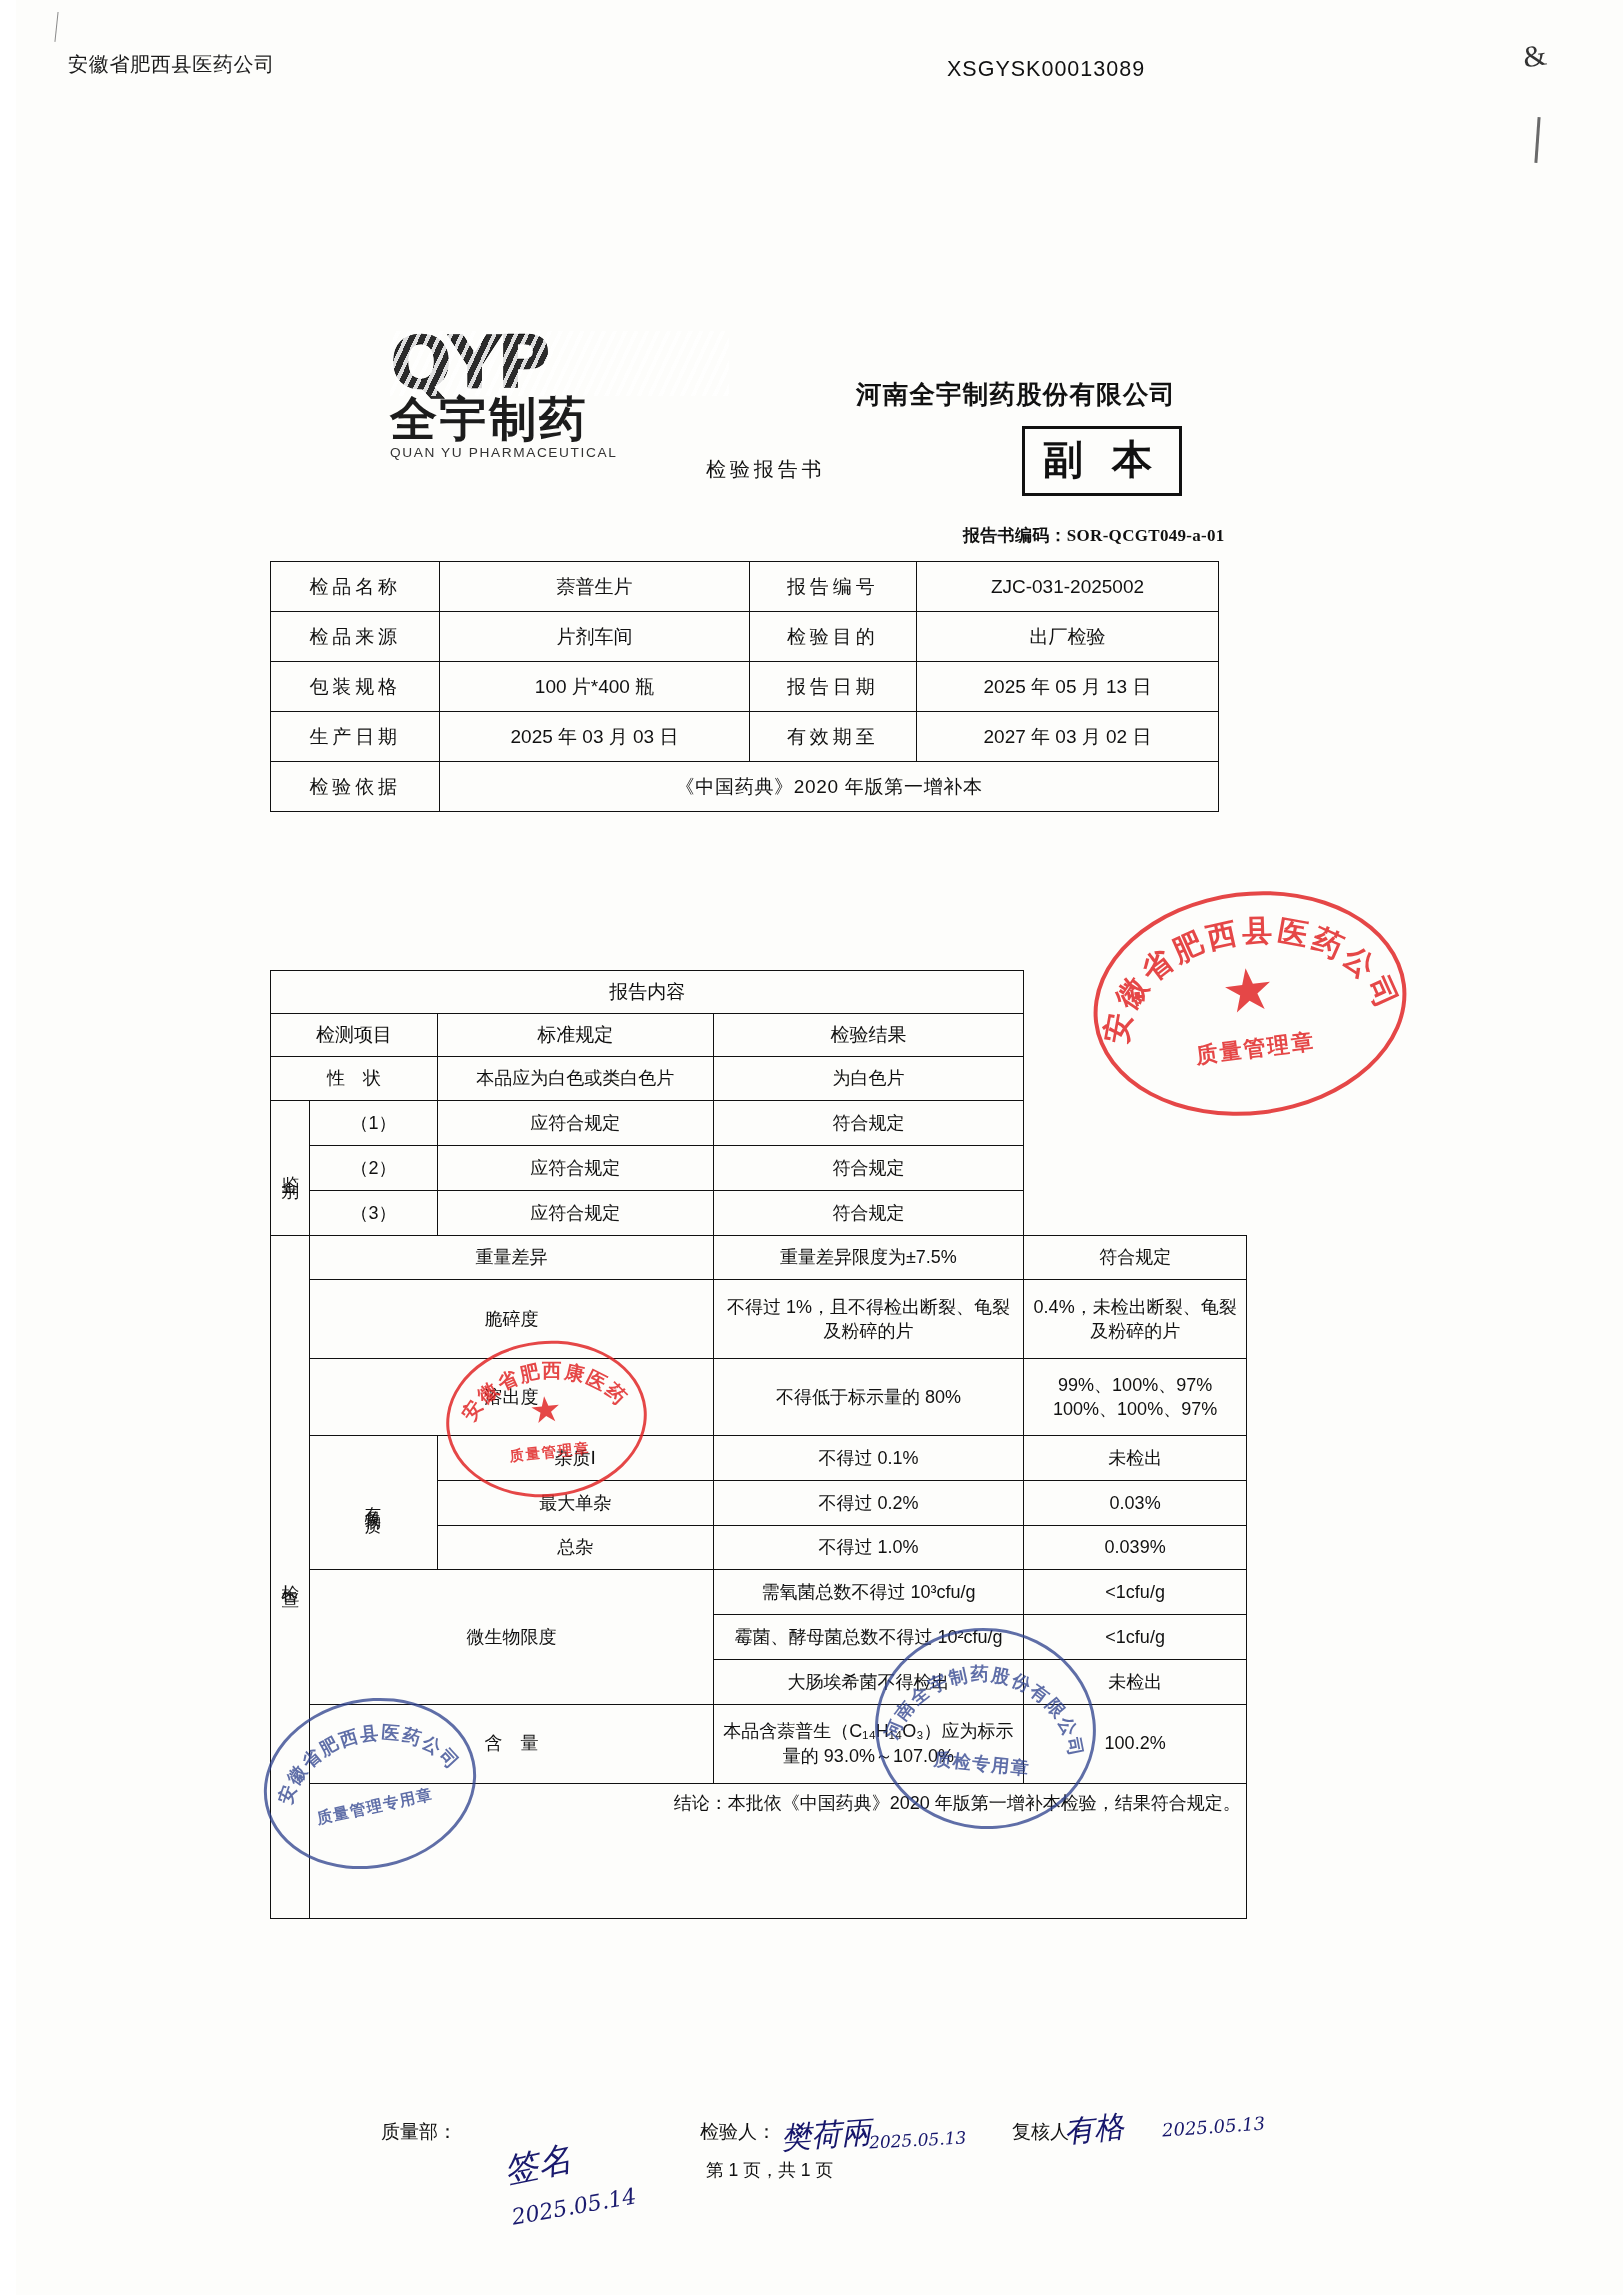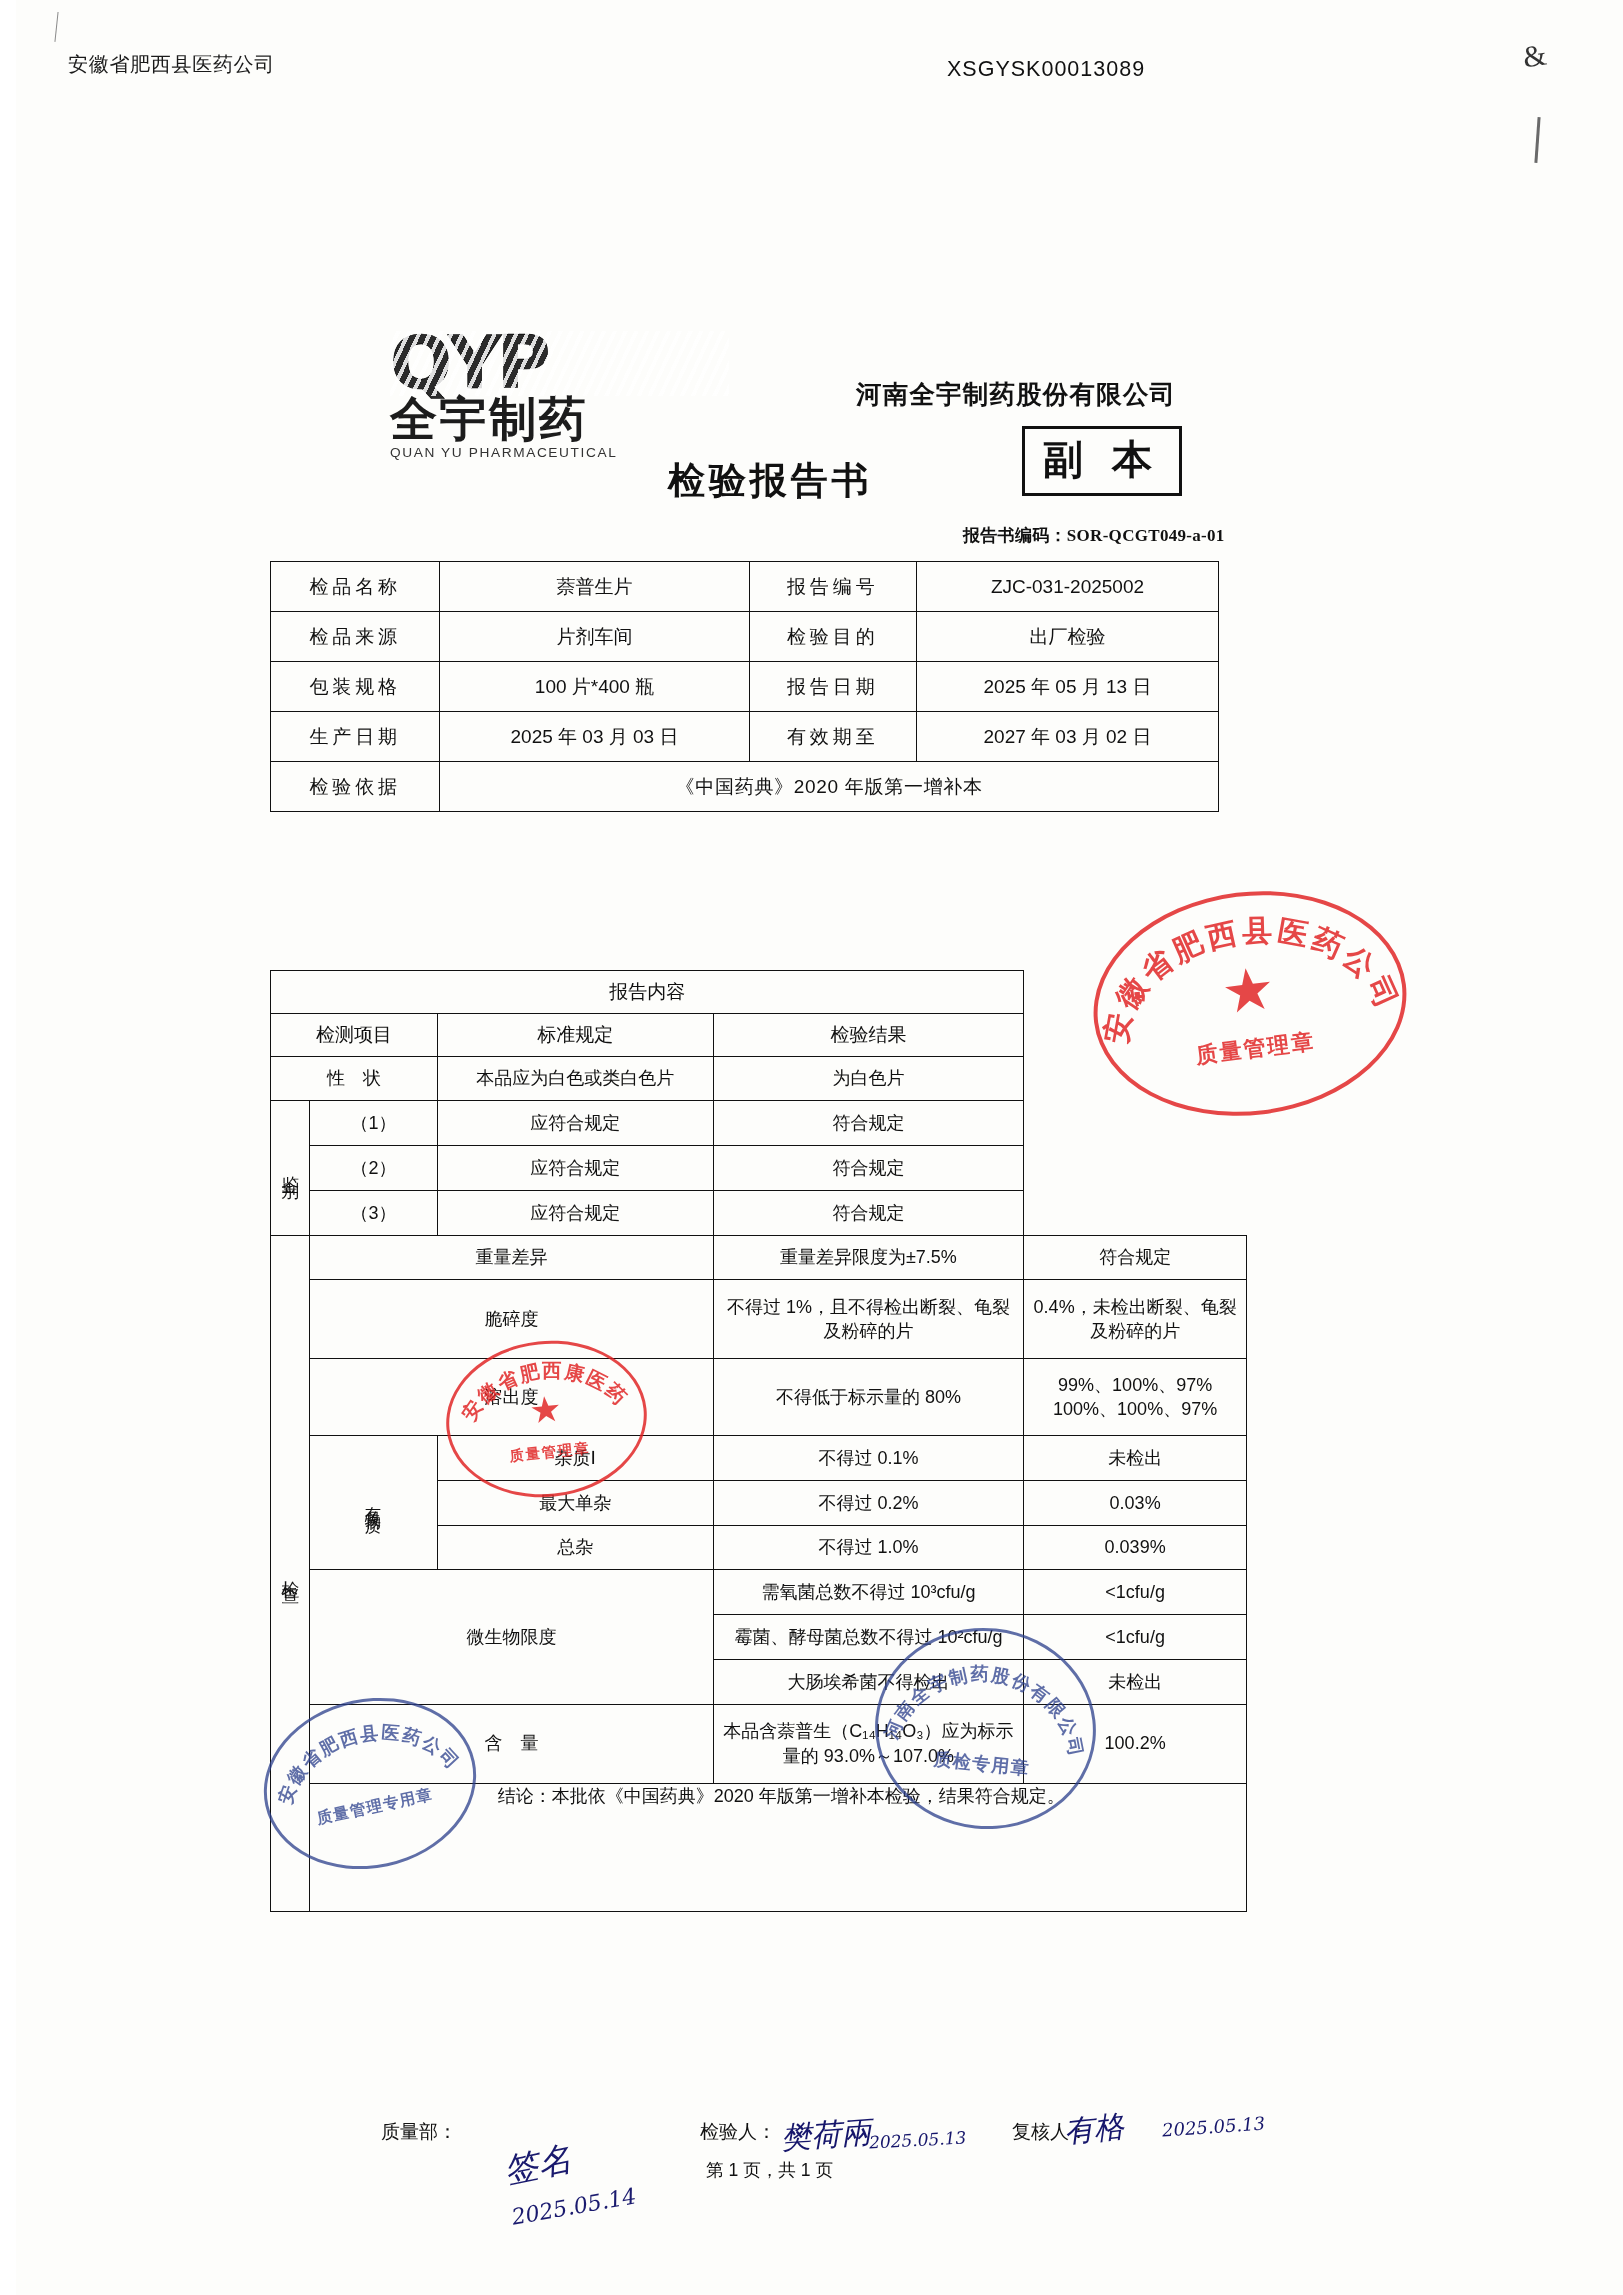--- a/index.html
+++ b/index.html
@@ -74,23 +74,23 @@
     background:repeating-linear-gradient(115deg, rgba(255,255,255,0) 0 5.9px, rgba(255,255,255,.85) 5.9px 9.8px);
     pointer-events:none;
   }
 
   .company{
     position:absolute;left:840px;top:378px;
     font-family:"Liberation Sans", sans-serif;
     font-size:25.4px;letter-spacing:1.3px;color:#111;font-weight:bold;
   }
   .report-title{
-    position:absolute;left:652px;top:456px;
-    font-family:"Liberation Sans", sans-serif;
-    font-size:37px;letter-spacing:3.9px;color:#111;font-weight:bold;
+    position:absolute;left:690px;top:456px;
+    font-family:"Liberation Sans", sans-serif;
+    font-size:20px;letter-spacing:3.9px;color:#111;font-weight:normal;
   }
   .copy-box{
     position:absolute;left:1006px;top:426px;
     border:3.3px solid #111;
     padding:2.6px 18px 6.5px 18px;
   }
   .copy-box span{
     font-family:"Liberation Sans", sans-serif;
     font-size:40px;font-weight:bold;letter-spacing:9px;color:#111;
   }
@@ -380,21 +380,21 @@
         <td class="result">未检出</td>
       </tr>
 
       <tr>
         <td class="item" colspan="2">含　量</td>
         <td class="std" style="height:70px">本品含萘普生（C₁₄H₁₄O₃）应为标示量的 93.0%～107.0%</td>
         <td class="result">100.2%</td>
       </tr>
 
       <tr>
-        <td colspan="4" style="height:124px;text-align:center;padding-left:11.7px;vertical-align:top;padding-top:0">结论：本批依《中国药典》2020 年版第一增补本检验，结果符合规定。</td>
+        <td colspan="4" style="height:124px;text-align:right;padding-left:11.7px;vertical-align:top;padding-top:7px">结论：本批依《中国药典》2020 年版第一增补本检验，结果符合规定。</td>
       </tr>
     </tbody>
   </table>
 
   <div class="footer-row">
     <div class="f1">质量部：</div>
     <div class="f2">检验人：</div>
     <div class="f3">复核人：</div>
   </div>
   <div class="page-no">第 1 页，共 1 页</div>

